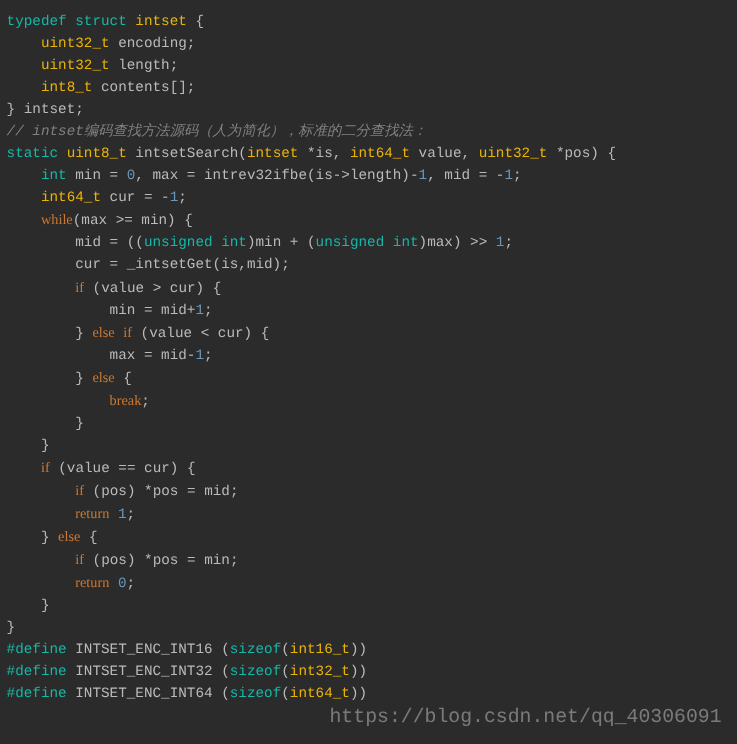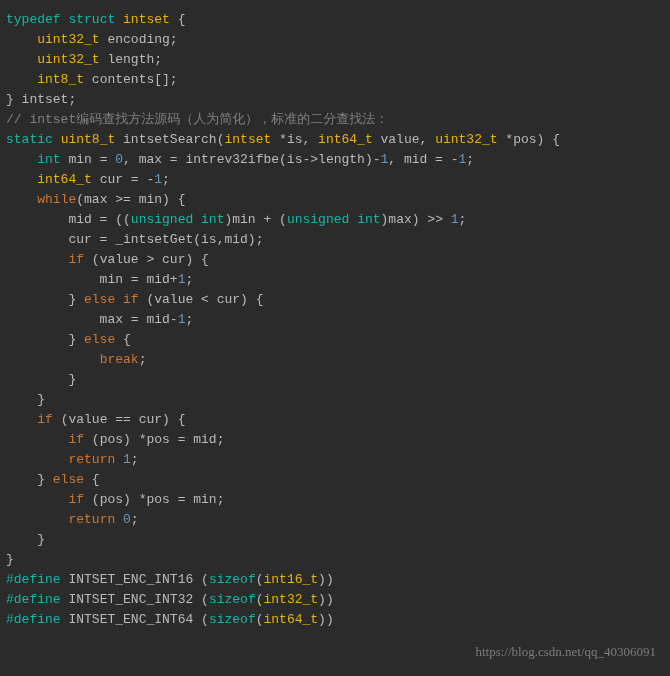--- a/index.html
+++ b/index.html
@@ -16,30 +16,30 @@
   }
   .code-area {
     padding: 10px 0 0 6px;
     white-space: pre;
   }
   .line { display: block; white-space: pre; }
   .kw  { color: #14b8a6; }    
   .typ { color: #eab308; }    
   .id  { color: #bababa; }
   .num { color: #6897bb; }    
-  .cmt { color: #808080; }    
+  .cmt { color: #808080; font-style: italic; }    
   .punc{ color: #bababa; }
-  .ctrl{ color: #cc7832; }    
+  .ctrl{ color: #cc7832; font-family: Liberation Serif, serif; }    
   .watermark {
     position: absolute;
     right: 14px;
     bottom: 14px;
     color: rgba(220,220,220,0.45);
-    font-family: Liberation Serif, serif;
-    font-size: 13px;
+    font-family: Liberation Mono, monospace;
+    font-size: 18px;
   }
 </style>
 </head>
 <body>
 
 <div class="code-area" id="code-block"><span class="line"><span class="kw">typedef</span><span class="id"> </span><span class="kw">struct</span><span class="id"> </span><span class="typ">intset</span><span class="punc"> {</span></span><span class="line"><span class="id">    </span><span class="typ">uint32_t</span><span class="id"> encoding;</span></span><span class="line"><span class="id">    </span><span class="typ">uint32_t</span><span class="id"> length;</span></span><span class="line"><span class="id">    </span><span class="typ">int8_t</span><span class="id"> contents[];</span></span><span class="line"><span class="id">} intset;</span></span><span class="line"><span class="id"></span></span><span class="line"><span class="cmt">// intset编码查找方法源码（人为简化），标准的二分查找法：</span></span><span class="line"><span class="kw">static</span><span class="id"> </span><span class="typ">uint8_t</span><span class="id"> </span><span class="id">intsetSearch</span><span class="punc">(</span><span class="typ">intset</span><span class="id"> *is, </span><span class="typ">int64_t</span><span class="id"> value, </span><span class="typ">uint32_t</span><span class="id"> *pos) {</span></span><span class="line"><span class="id">    </span><span class="kw">int</span><span class="id"> min = </span><span class="num">0</span><span class="id">, max = intrev32ifbe(is-&gt;length)-</span><span class="num">1</span><span class="id">, mid = -</span><span class="num">1</span><span class="id">;</span></span><span class="line"><span class="id">    </span><span class="typ">int64_t</span><span class="id"> cur = -</span><span class="num">1</span><span class="id">;</span></span><span class="line"><span class="id"></span></span><span class="line"><span class="id">    </span><span class="ctrl">while</span><span class="id">(max &gt;= min) {</span></span><span class="line"><span class="id">        mid = ((</span><span class="kw">unsigned</span><span class="id"> </span><span class="kw">int</span><span class="id">)min + (</span><span class="kw">unsigned</span><span class="id"> </span><span class="kw">int</span><span class="id">)max) &gt;&gt; </span><span class="num">1</span><span class="id">;</span></span><span class="line"><span class="id">        cur = _intsetGet(is,mid);</span></span><span class="line"><span class="id">        </span><span class="ctrl">if</span><span class="id"> (value &gt; cur) {</span></span><span class="line"><span class="id">            min = mid+</span><span class="num">1</span><span class="id">;</span></span><span class="line"><span class="id">        } </span><span class="ctrl">else</span><span class="id"> </span><span class="ctrl">if</span><span class="id"> (value &lt; cur) {</span></span><span class="line"><span class="id">            max = mid-</span><span class="num">1</span><span class="id">;</span></span><span class="line"><span class="id">        } </span><span class="ctrl">else</span><span class="id"> {</span></span><span class="line"><span class="id">            </span><span class="ctrl">break</span><span class="id">;</span></span><span class="line"><span class="id">        }</span></span><span class="line"><span class="id">    }</span></span><span class="line"><span class="id"></span></span><span class="line"><span class="id">    </span><span class="ctrl">if</span><span class="id"> (value == cur) {</span></span><span class="line"><span class="id">        </span><span class="ctrl">if</span><span class="id"> (pos) *pos = mid;</span></span><span class="line"><span class="id">        </span><span class="ctrl">return</span><span class="id"> </span><span class="num">1</span><span class="id">;</span></span><span class="line"><span class="id">    } </span><span class="ctrl">else</span><span class="id"> {</span></span><span class="line"><span class="id">        </span><span class="ctrl">if</span><span class="id"> (pos) *pos = min;</span></span><span class="line"><span class="id">        </span><span class="ctrl">return</span><span class="id"> </span><span class="num">0</span><span class="id">;</span></span><span class="line"><span class="id">    }</span></span><span class="line"><span class="id">}</span></span><span class="line"><span class="id"></span></span><span class="line"><span class="kw">#</span><span class="kw">define</span><span class="id"> </span><span class="id">INTSET_ENC_INT16</span><span class="id"> (</span><span class="kw">sizeof</span><span class="id">(</span><span class="typ">int16_t</span><span class="id">))</span></span><span class="line"><span class="kw">#</span><span class="kw">define</span><span class="id"> </span><span class="id">INTSET_ENC_INT32</span><span class="id"> (</span><span class="kw">sizeof</span><span class="id">(</span><span class="typ">int32_t</span><span class="id">))</span></span><span class="line"><span class="kw">#</span><span class="kw">define</span><span class="id"> </span><span class="id">INTSET_ENC_INT64</span><span class="id"> (</span><span class="kw">sizeof</span><span class="id">(</span><span class="typ">int64_t</span><span class="id">))</span></span></div>
 
 <div class="watermark">https://blog.csdn.net/qq_40306091</div>
 
 </body></html>

